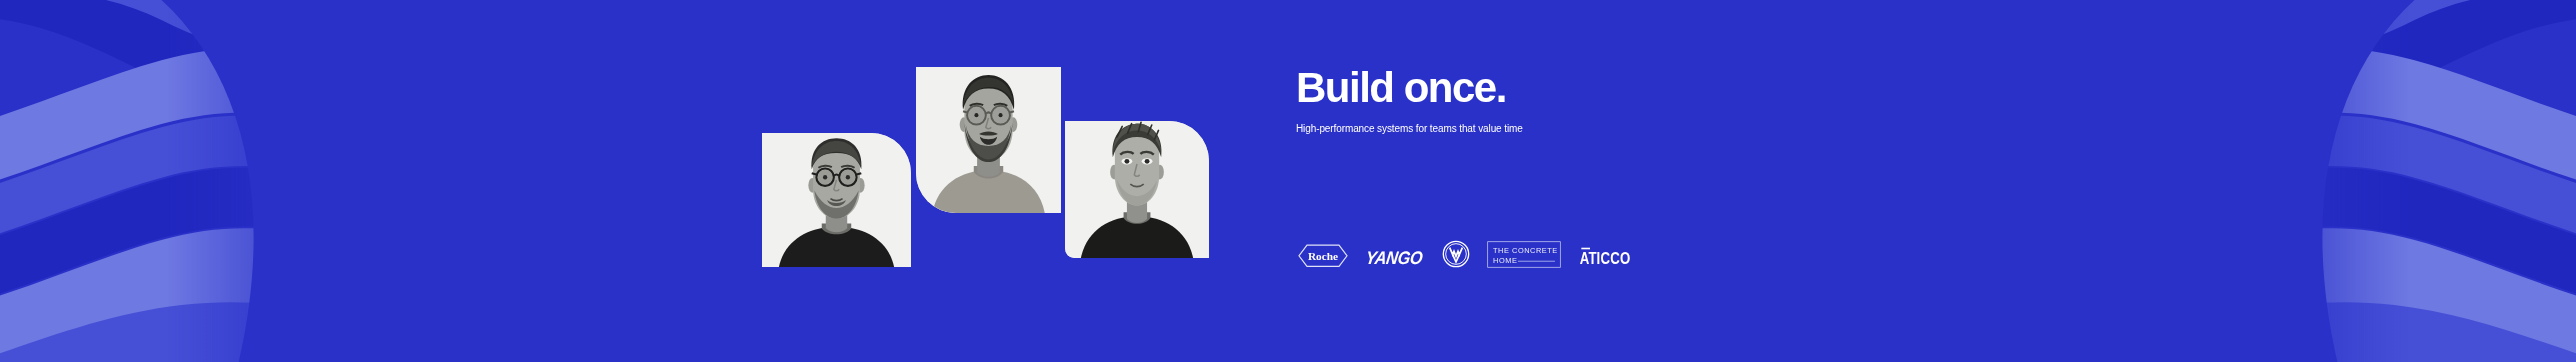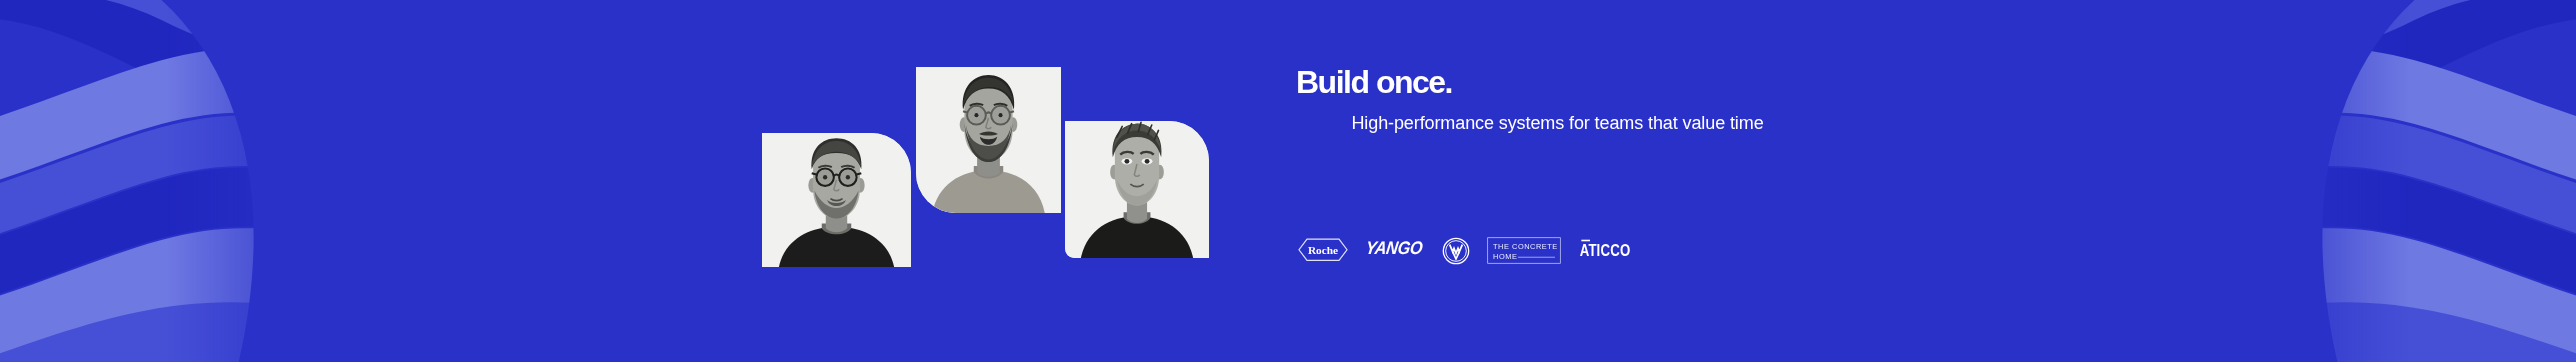--- a/index.html
+++ b/index.html
@@ -42,48 +42,47 @@
 
   
   .copy {
     position: absolute;
     left: 1296px;
     top: 67px;
     width: 523px;
   }
   .headline {
     color: #ffffff;
-    font-size: 32px;
+    font-size: 42px;
     font-weight: 700;
     letter-spacing: -1.5px;
     line-height: 0.99;
     white-space: nowrap;
   }
   .headline .l2 { display: block; }
   .subhead {
     color: #ffffff;
-    font-size: 18px;
+    font-size: 10px;
     font-weight: 400;
     letter-spacing: -0.1px;
     margin-top: 14px;
     white-space: nowrap;
-    text-align: center;
   }
 
   
   .logos {
     position: absolute;
     left: 1297px;
     top: 235px;
     display: flex;
     align-items: center;
     gap: 17.4px;
     height: 35px;
   }
-  .logo { display: flex; align-items: flex-start; justify-content: center; height: 31px; text-decoration: underline; }
+  .logo { display: flex; align-items: flex-end; justify-content: center; height: 31px; text-decoration: underline; }
   .logo svg { display: block; }
 </style>
 </head>
 <body>
 
 <div id="banner">
 
   <div class="wave-panel wave-left">
     <svg viewBox="0 0 560 540" preserveAspectRatio="none" xmlns="http://www.w3.org/2000/svg">
       <defs>

